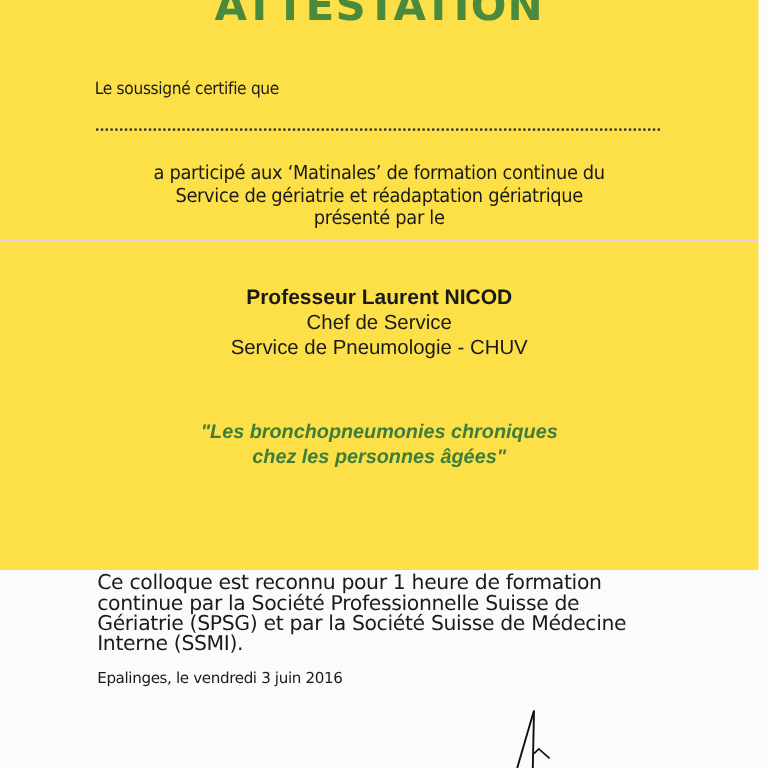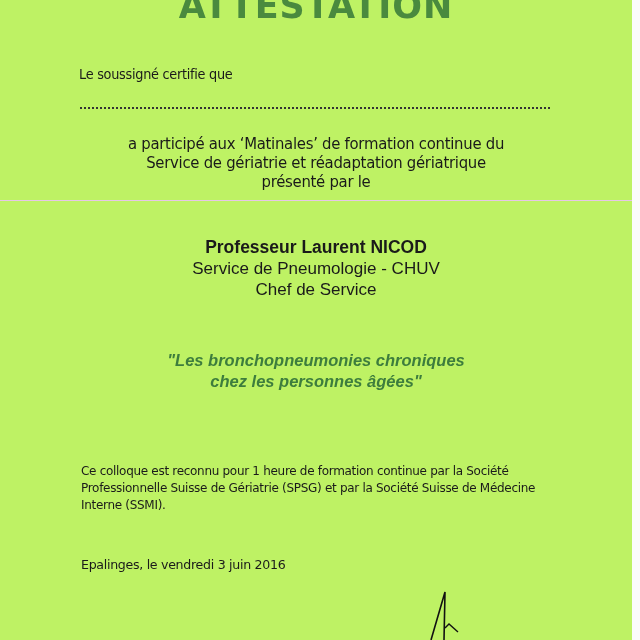--- a/index.html
+++ b/index.html
@@ -12,22 +12,22 @@
     background: #fbfbfb;
     position: relative;
     overflow: hidden;
     font-family: "DejaVu Sans", sans-serif;
     color: #1a1a1a;
   }
   .page {
     position: absolute;
     left: 0; top: 0;
     width: 632px;
-    height: 640px;
-    background: #bef264;
+    height: 475px;
+    background: #fde047;
   }
   .title {
     position: absolute;
     left: 0;
     width: 632px;
     top: -14px;
     text-align: center;
     font-family: "DejaVu Sans", sans-serif;
     font-weight: bold;
     font-size: 35px;
@@ -94,23 +94,23 @@
     font-family: "Liberation Sans", sans-serif;
     font-weight: bold;
     font-style: italic;
     font-size: 16.5px;
     line-height: 21px;
     color: #3d7d3d;
   }
   .recognition {
     position: absolute;
     left: 81px;
-    top: 463px;
+    top: 478px;
     width: 470px;
-    font-size: 12px;
+    font-size: 17px;
     line-height: 17px;
     letter-spacing: -0.3px;
   }
   .place-date {
     position: absolute;
     left: 81px;
     top: 557px;
     font-size: 12.6px;
     letter-spacing: -0.3px;
     text-align: right;
@@ -136,22 +136,22 @@
   <div class="participation">
     <div>a participé aux ‘Matinales’ de formation continue du</div>
     <div>Service de gériatrie et réadaptation gériatrique</div>
     <div>présenté par le</div>
   </div>
 
   <div class="divider"></div>
 
   <div class="presenter">
     <div class="name">Professeur Laurent NICOD</div>
+    <div>Chef de Service</div>
     <div>Service de Pneumologie - CHUV</div>
-    <div>Chef de Service</div>
   </div>
 
   <div class="talk">
     <div>"Les bronchopneumonies chroniques</div>
     <div>chez les personnes âgées"</div>
   </div>
 
   <div class="recognition">Ce colloque est reconnu pour 1 heure de formation continue par la Société Professionnelle Suisse de Gériatrie (SPSG) et par la Société Suisse de Médecine Interne (SSMI).</div>
 
   <div class="place-date">Epalinges, le vendredi 3 juin 2016</div>

